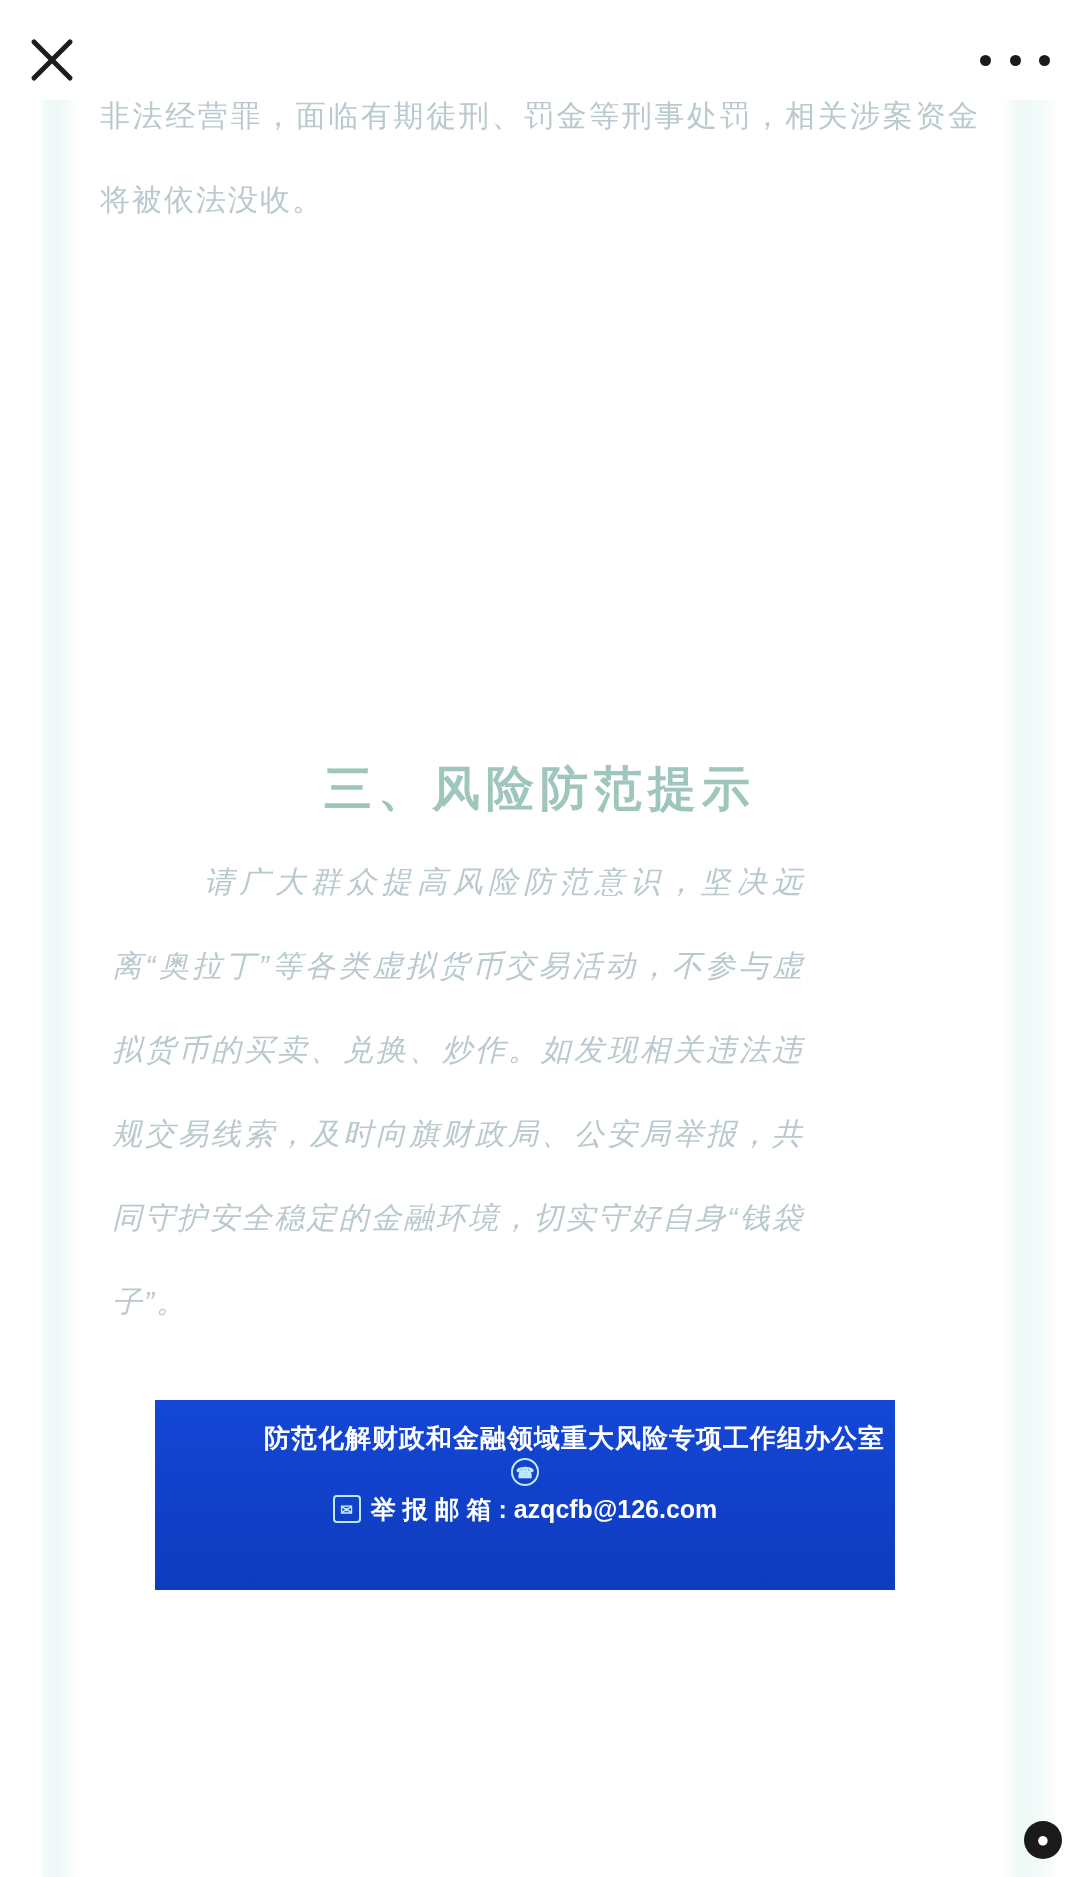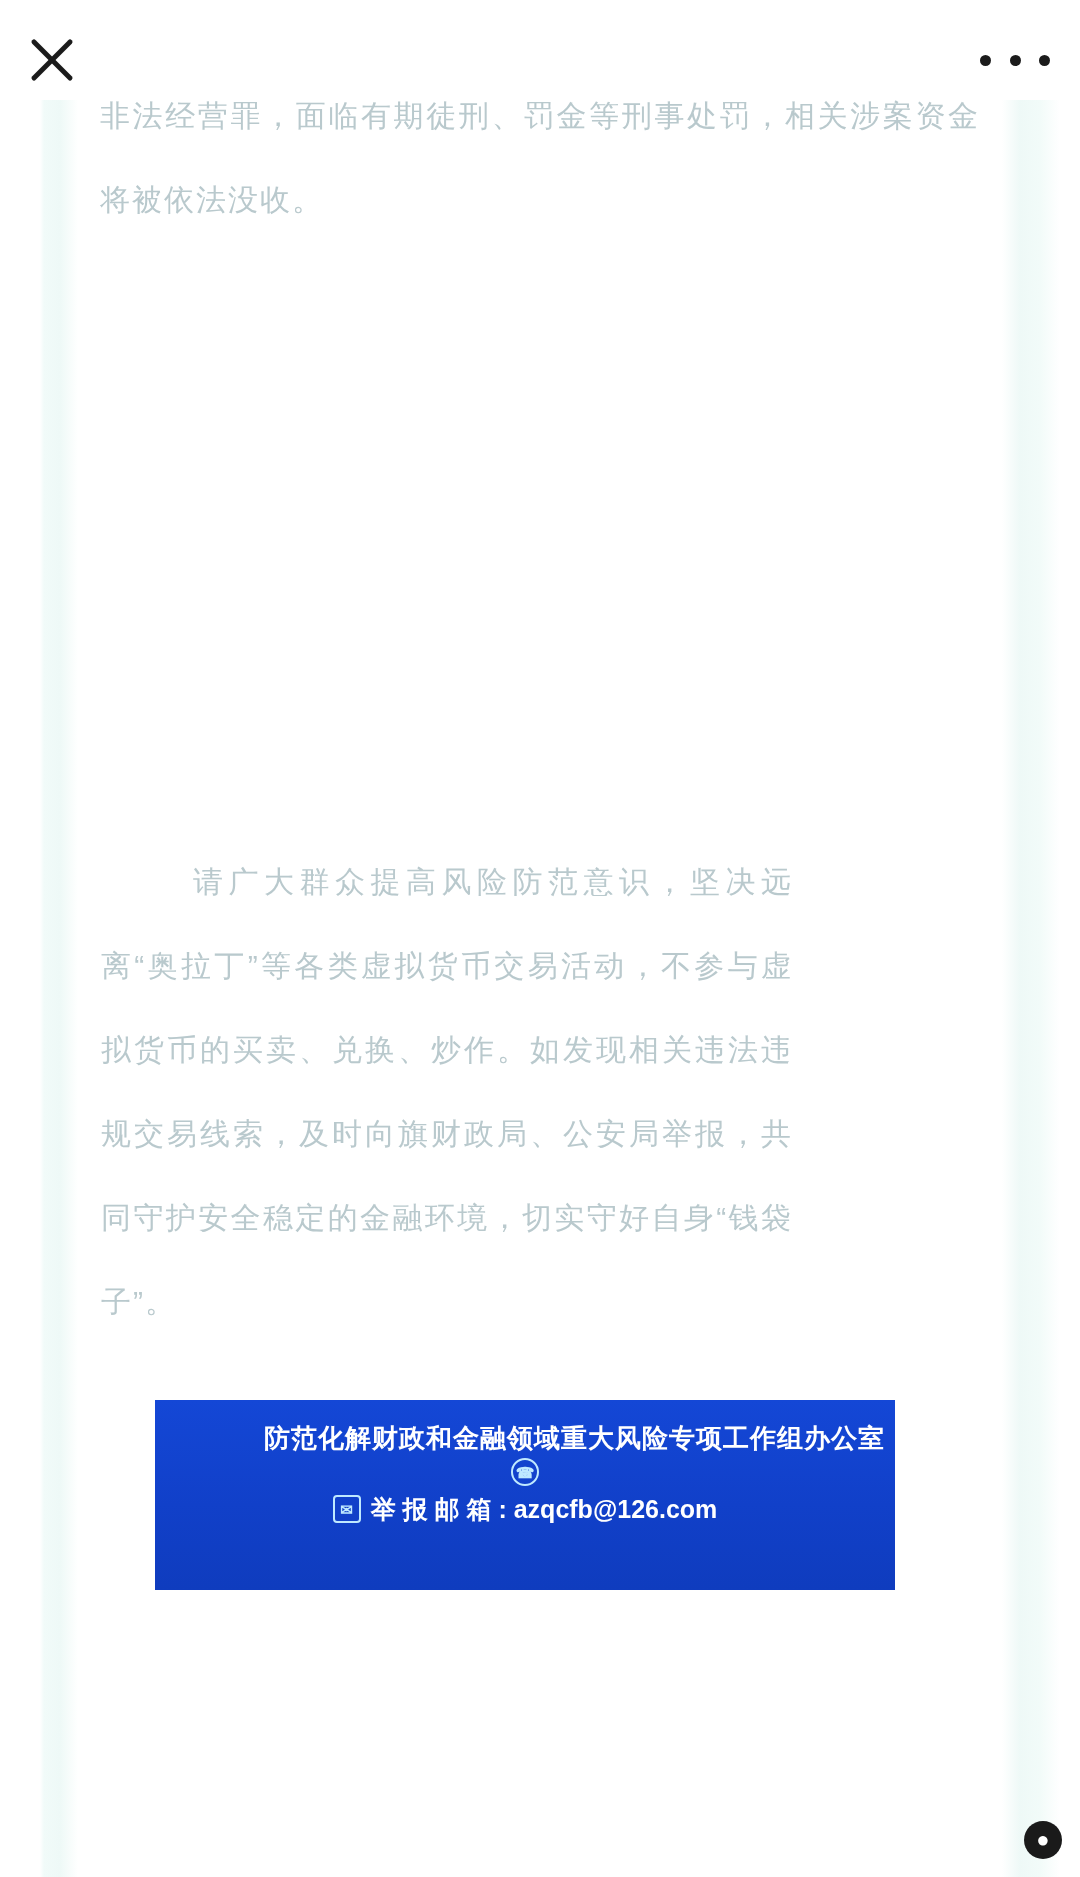--- a/index.html
+++ b/index.html
@@ -112,21 +112,21 @@
   h2.section-title {
     color: #9fc6bd;
     font-size: 48px;
     line-height: 78px;
     font-weight: bold;
     text-align: center;
     letter-spacing: 6px;
     margin: 0;
   }
   .block3 { position: absolute; left: 0; top: 650px; width: 1080px; padding: 0 100px; }
-  .block4 { position: absolute; left: 1px; top: 740px; width: 892px; padding: 0 100px; }
+  .block4 { position: absolute; left: 12px; top: 740px; width: 892px; padding: 0 100px; font-style: italic; }
 
   
   .banner {
     position: absolute;
     left: 155px;
     top: 1300px;
     width: 740px;
     height: 190px;
     background: linear-gradient(180deg, #1447d6 0%, #1140c9 55%, #0f3cbe 100%);
     color: #ffffff;
@@ -208,20 +208,23 @@
   </div>
 
   <div class="article">
     <div class="paper"></div>
 
     <div class="clipped">
       <p class="para">非法经营罪，面临有期徒刑、罚金等刑事处罚，相关涉案资金将被依法没收。</p>
     </div>
 
 
+    <div class="block3">
+      <h2 class="section-title">三、风险防范提示</h2>
+    </div>
 
     <div class="block4">
       <p class="para indent">请广大群众提高风险防范意识，坚决远离“奥拉丁”等各类虚拟货币交易活动，不参与虚拟货币的买卖、兑换、炒作。如发现相关违法违规交易线索，及时向旗财政局、公安局举报，共同守护安全稳定的金融环境，切实守好自身“钱袋子”。</p>
     </div>
 
     <div class="banner">
       <div class="banner-title">防范化解财政和金融领域重大风险专项工作组办公室</div>
       <div class="banner-line">
         <span class="bicon">☎</span>
       </div>

